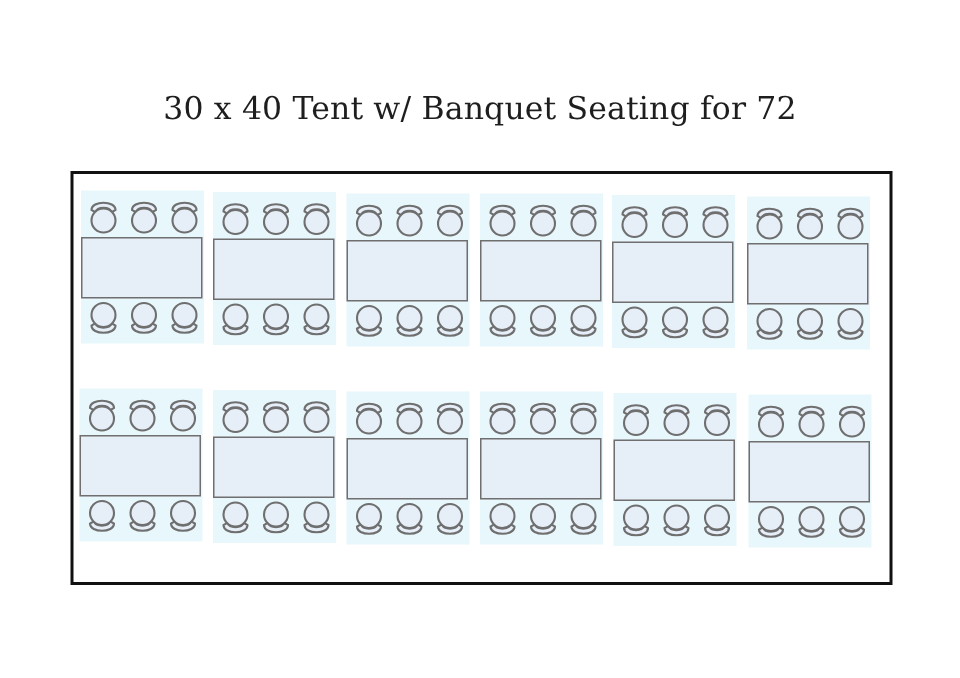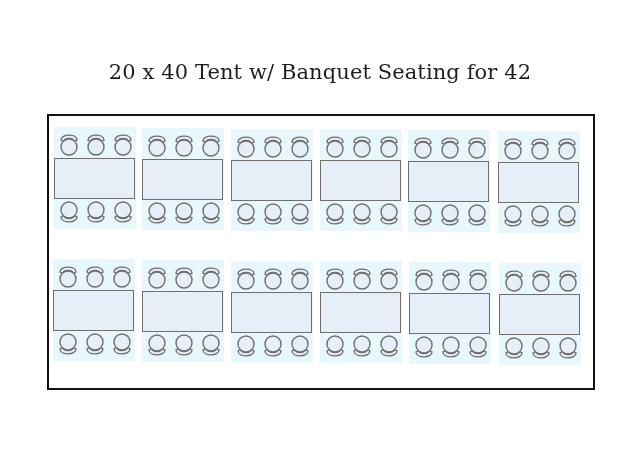--- a/index.html
+++ b/index.html
@@ -22,21 +22,21 @@
     .table {
       position: absolute; left: 0; top: 31px; width: 79px; height: 39px;
       background: #e6eef8; border: 1.5px solid #6f6f6f;
     }
     .chair { position: absolute; width: 22px; height: 26px; }
     svg { display: block; }
   </style>
 </head>
 <body>
 
-<div class="title">20 x 40 Tent w/ Banquet Seating for 42</div>
+<div class="title">30 x 40 Tent w/ Banquet Seating for 72</div>
 
 <div id="tent" class="tent"></div>
 <div id="groups">
     <div class="group" style="left: 54px; top: 127px;">
       <div class="table"></div>
       <div class="chair" style="left: 4px; top: 5px;">
         <svg width="22" height="26" viewBox="0 0 22 26">
           <g fill="#e6eef8" stroke="#6f6f6f" stroke-width="1.4">
             <path d="M3 8 C3 1.5, 19 1.5, 19 8 L16.5 9.5 C15 5.5, 7 5.5, 5.5 9.5 Z"></path>
             <circle cx="11" cy="15" r="8"></circle>

